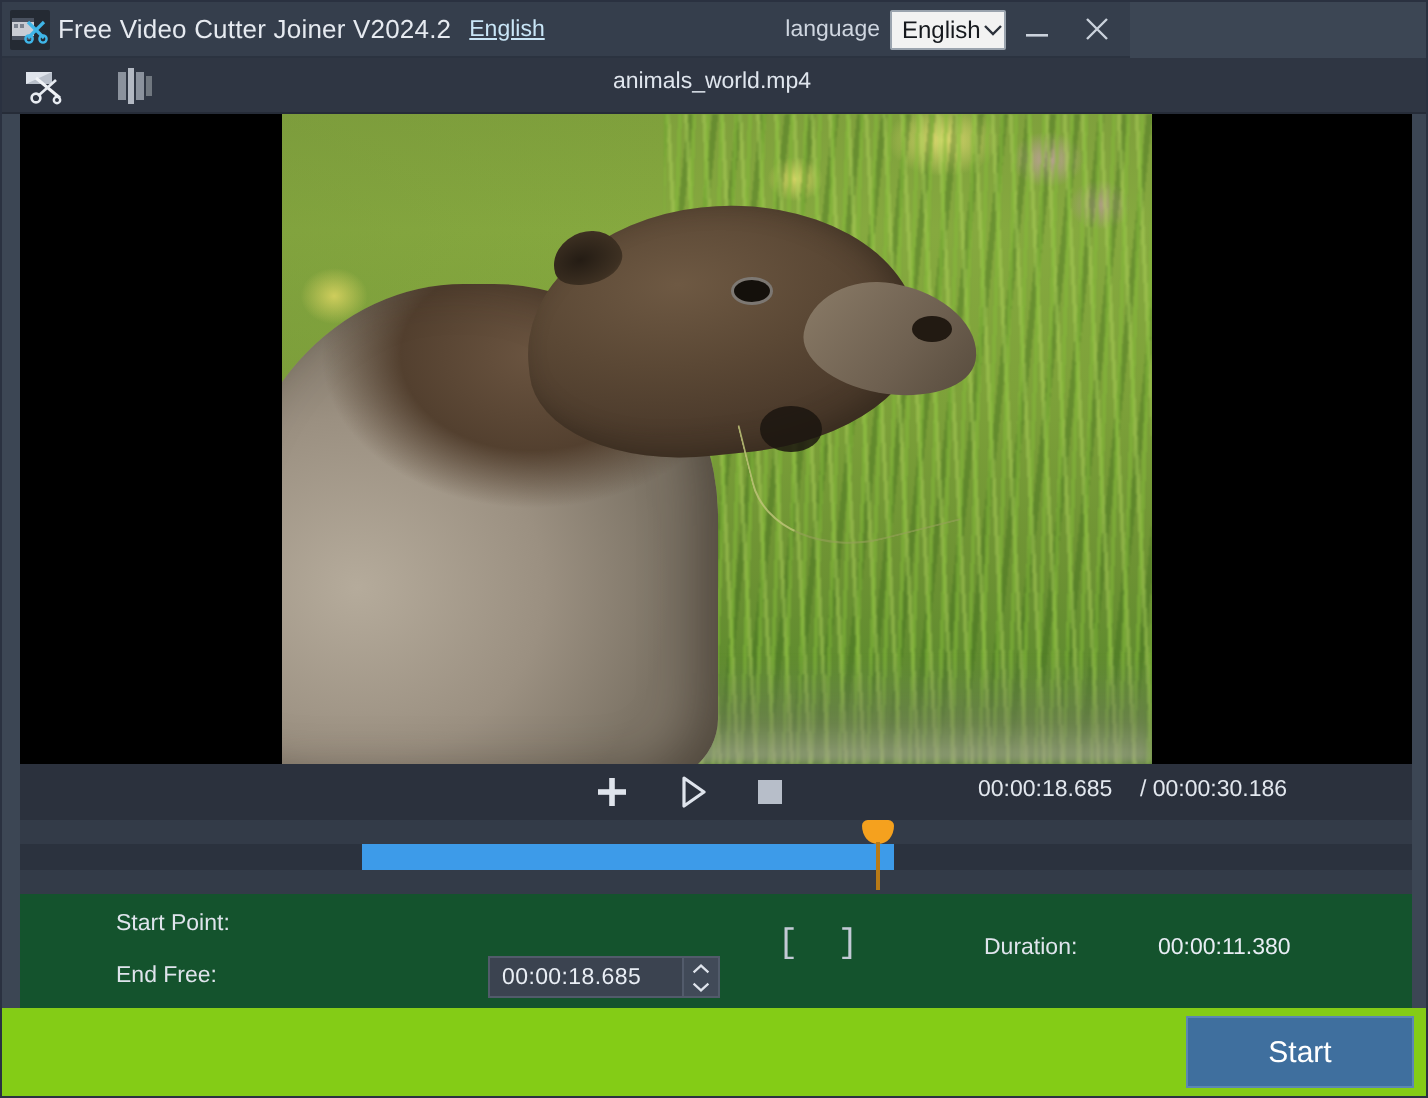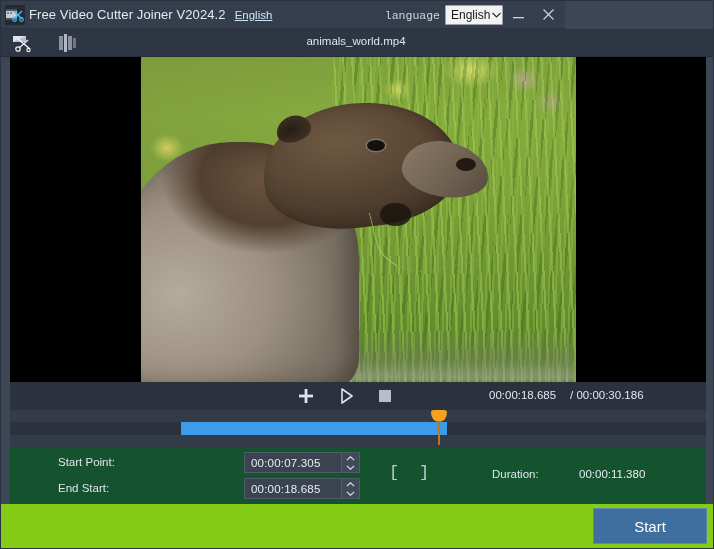--- a/index.html
+++ b/index.html
@@ -67,21 +67,20 @@
     font-size: 12px;
     color: #d4e9f7;
   }
   .lang-label {
     position: absolute;
     right: 125px;
     top: 8px;
     color: #cfd6e0;
     font-size: 11.5px;
     white-space: nowrap;
-    font-family: Liberation Mono, monospace;
   }
   .lang-select {
     position: absolute;
     right: 62px;
     top: 4px;
     width: 58px;
     height: 20px;
     background: #f2f2f2;
     border: 1px solid #9aa3ae;
     border-radius: 1px;
@@ -631,37 +630,22 @@
     <div class="track"></div>
     <div class="range" style="left: 171.216px; width: 265.872px; background: rgb(61, 155, 233);"></div>
     <div class="playhead" style="left: 421.432px;">
       <div class="playhead-pin" style="background: rgb(245, 161, 30);"></div>
       <div class="playhead-stem"></div>
     </div>
   </div>
 
   <div class="points-panel">
     <span class="field-label label-start">Start Point:</span>
-    <span class="field-label label-end">End Start:</span>
-
-    <div class="spin-field field-start">
-      <span class="spin-value">00:00:07.305</span>
-      <span class="spin-arrows">
-        <span class="spin-up">
-          <svg width="9" height="5" viewBox="0 0 9 5">
-              <path d="M0.8 4.2 L4.5 0.8 L8.2 4.2" stroke="#dfe4ec" stroke-width="1.1" fill="none"></path>
-            </svg>
-        </span>
-        <span class="spin-down">
-          <svg width="9" height="5" viewBox="0 0 9 5">
-              <path d="M0.8 0.8 L4.5 4.2 L8.2 0.8" stroke="#dfe4ec" stroke-width="1.1" fill="none"></path>
-            </svg>
-        </span>
-      </span>
-    </div>
+    <span class="field-label label-end">End Free:</span>
+
 
     <div class="spin-field field-end">
       <span class="spin-value">00:00:18.685</span>
       <span class="spin-arrows">
         <span class="spin-up">
           <svg width="9" height="5" viewBox="0 0 9 5">
               <path d="M0.8 4.2 L4.5 0.8 L8.2 4.2" stroke="#dfe4ec" stroke-width="1.1" fill="none"></path>
             </svg>
         </span>
         <span class="spin-down">

